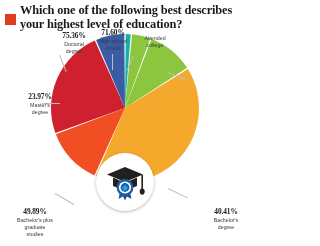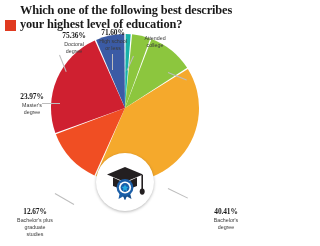--- a/index.html
+++ b/index.html
@@ -4,21 +4,21 @@
 <style>
   html,body{margin:0;padding:0;}
   body{
     width:250px;height:246px;
     background:#ffffff;
     font-family:"Liberation Sans", sans-serif;
     overflow:hidden;position:relative;
   }
   #title-bar{
     position:absolute;left:0;top:0;width:250px;
-    display:flex;align-items:flex-end;
+    display:flex;align-items:center;
     padding:4px 6px 0 5px;box-sizing:border-box;
   }
   #title-bullet{
     width:11px;height:11px;flex:0 0 11px;
     margin-top:3px;margin-right:4px;
     background:#e03a20;
   }
   #title-text{
     font-family:"Liberation Serif", serif;
     font-weight:bold;font-size:12.4px;line-height:13.5px;
@@ -109,25 +109,25 @@
   </div>
 
 
   <div class="lbl" style="left:198px;top:180px;width:56px;">
     <div class="pct">40.41%</div>
     <div class="nm">Bachelor's</div>
     <div class="nm">degree</div>
   </div>
 
   <div class="lbl" style="left:2px;top:180px;width:66px;">
-    <div class="pct">12.67%</div>
+    <div class="pct">49.89%</div>
     <div class="nm">Bachelor's plus</div>
     <div class="nm">graduate</div>
     <div class="nm">studies</div>
   </div>
 
-  <div class="lbl" style="left:8px;top:65px;width:48px;">
+  <div class="lbl" style="left:16px;top:65px;width:48px;">
     <div class="pct">23.97%</div>
     <div class="nm">Master's</div>
     <div class="nm">degree</div>
   </div>
 
 </div>
 
 </body></html>

